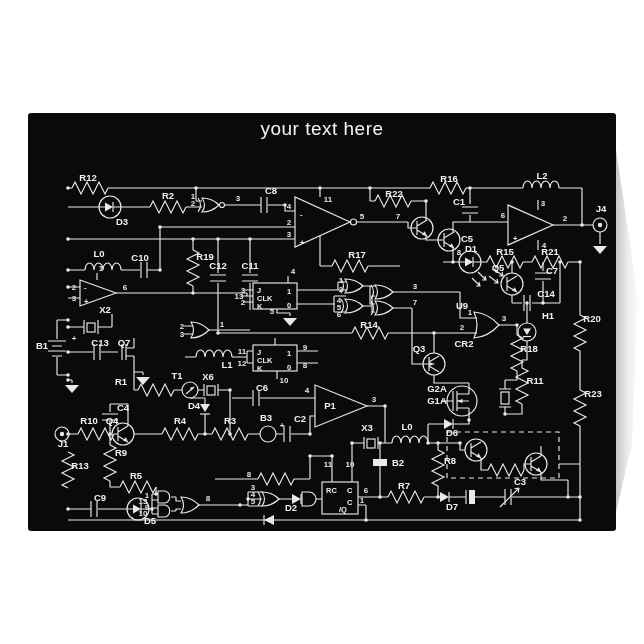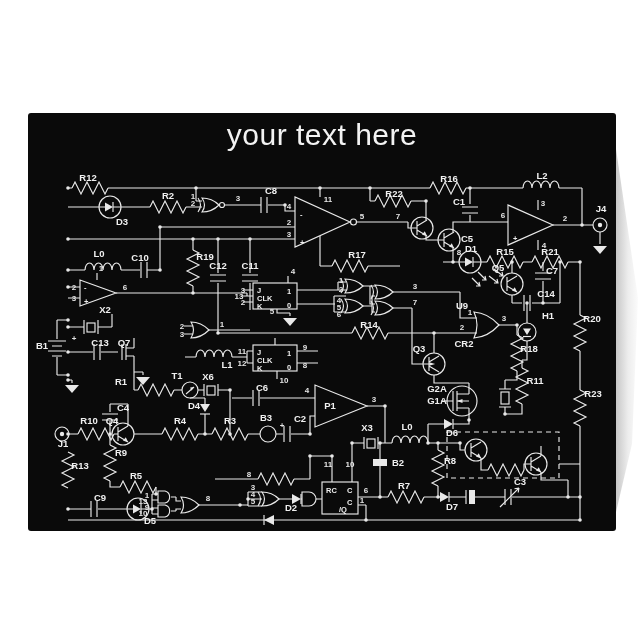--- a/index.html
+++ b/index.html
@@ -2,21 +2,21 @@
 <html><head>
 <meta charset="utf-8">
 <style>
   html,body{margin:0;padding:0;}
   body{width:644px;height:644px;background:#ffffff;position:relative;overflow:hidden;
        font-family:"Liberation Sans",sans-serif;}
   .stage{position:absolute;left:0;top:0;width:644px;height:644px;}
   svg{position:absolute;left:0;top:0;}
   .title{
     position:absolute;left:28px;top:118px;width:588px;text-align:center;
-    font-family:"Liberation Sans",sans-serif;font-size:30px;font-weight:400;
+    font-family:"Liberation Sans",sans-serif;font-size:19px;font-weight:400;
     color:#f3f3f3;letter-spacing:.5px;
   }
   
   .w path,.w circle,.w rect,.w line{stroke:#e9e9e9;stroke-width:1.15;fill:none;}
   .w .f{fill:#e9e9e9;stroke:none;}
   .w .dash{stroke-dasharray:5 4;}
   text.lbl{font-family:"Liberation Sans",sans-serif;font-size:9.5px;font-weight:bold;
            fill:#f0f0f0;text-anchor:middle;}
   text.pin{font-family:"Liberation Sans",sans-serif;font-size:8px;font-weight:bold;
            fill:#e4e4e4;text-anchor:middle;}

